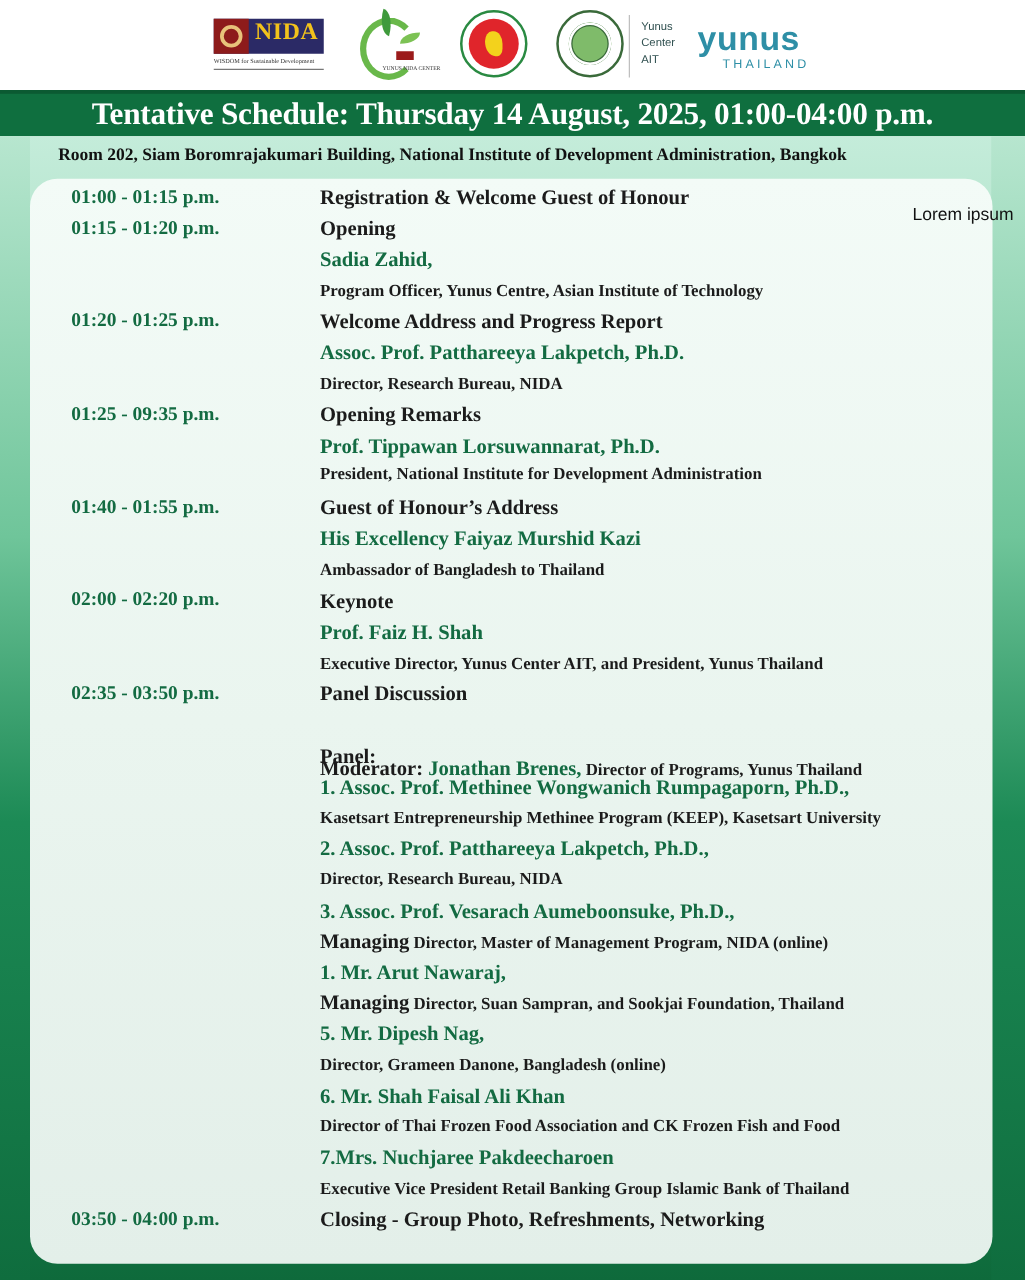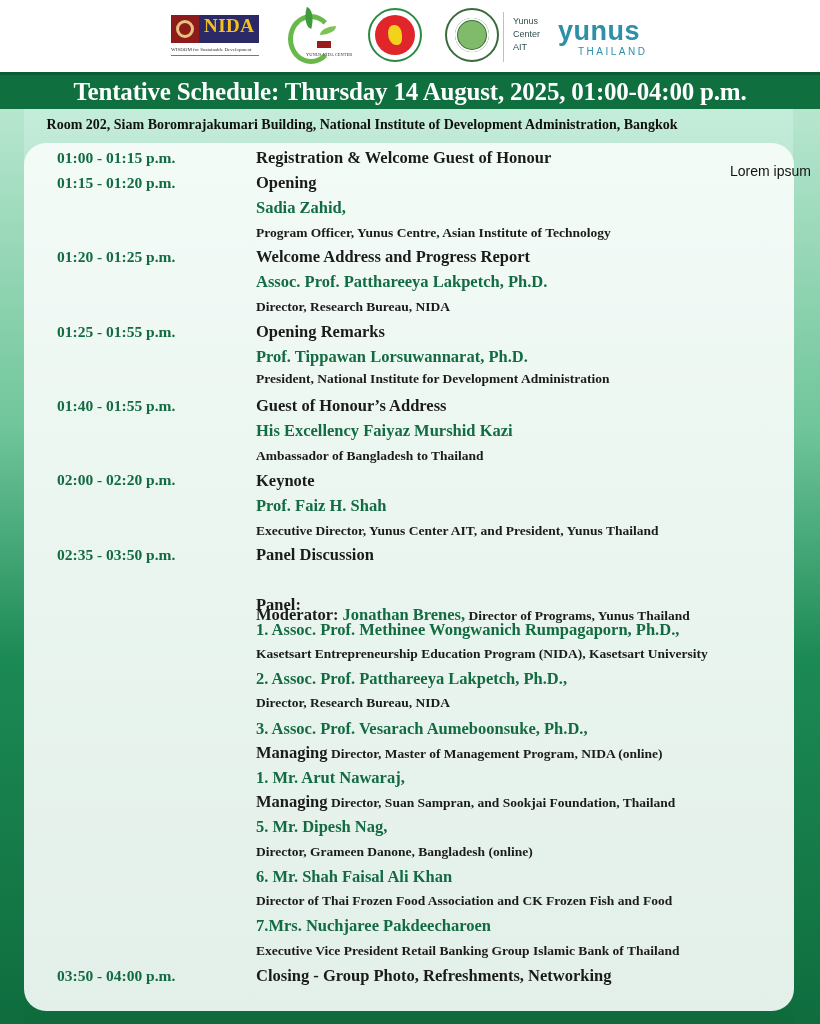--- a/index.html
+++ b/index.html
@@ -182,21 +182,21 @@
 <div class="bg-right-band"></div>
 
 <div class="venue">Room 202, Siam Boromrajakumari Building, National Institute of Development Administration, Bangkok</div>
 
 <div class="card">
   <div class="schedule" id="schedule">
 
     <div class="time" style="top:6px">01:00 - 01:15 p.m.</div>
     <div class="time" style="top:31px">01:15 - 01:20 p.m.</div>
     <div class="time" style="top:105px">01:20 - 01:25 p.m.</div>
-    <div class="time" style="top:180px">01:25 - 01:55 p.m.</div>
+    <div class="time" style="top:180px">01:25 - 09:35 p.m.</div>
     <div class="time" style="top:254px">01:40 - 01:55 p.m.</div>
     <div class="time" style="top:328px">02:00 - 02:20 p.m.</div>
     <div class="time" style="top:403px">02:35 - 03:50 p.m.</div>
     <div class="time" style="top:824px">03:50 - 04:00 p.m.</div>
 
     <div class="line l-head" style="top:5px">Registration &amp; Welcome Guest of Honour</div>
     <div class="line l-head" style="top:30px">Opening</div>
     <div class="line l-name" style="top:55px">Sadia Zahid,</div>
     <div class="line l-role" style="top:82px">Program Officer, Yunus Centre, Asian Institute of Technology</div>
     <div class="line l-head" style="top:104px">Welcome Address and Progress Report</div>
@@ -210,21 +210,21 @@
     <div class="line l-role" style="top:305px">Ambassador of Bangladesh to Thailand</div>
     <div class="line l-head" style="top:328px">Keynote</div>
     <div class="line l-name" style="top:353px">Prof. Faiz H. Shah</div>
     <div class="line l-role" style="top:380px">Executive Director, Yunus Center AIT, and President, Yunus Thailand</div>
     <div class="line l-head" style="top:402px">Panel Discussion</div>
     <div class="line l-mod" style="top:427px">
       <span>Moderator: </span><span class="modname">Jonathan Brenes,</span><span class="modrole"> Director of Programs, Yunus Thailand</span>
     </div>
     <div class="line l-head" style="top:452px">Panel:</div>
     <div class="line l-name" style="top:477px">1. Assoc. Prof. Methinee Wongwanich Rumpagaporn, Ph.D.,</div>
-    <div class="line l-role" style="top:503px">Kasetsart Entrepreneurship Education Program (NIDA), Kasetsart University</div>
+    <div class="line l-role" style="top:503px">Kasetsart Entrepreneurship Methinee Program (KEEP), Kasetsart University</div>
     <div class="line l-name" style="top:526px">2. Assoc. Prof. Patthareeya Lakpetch, Ph.D.,</div>
     <div class="line l-role" style="top:552px">Director, Research Bureau, NIDA</div>
     <div class="line l-name" style="top:576px">3. Assoc. Prof. Vesarach Aumeboonsuke, Ph.D.,</div>
     <div class="line l-role" style="top:600px">
       <span class="big">Managing</span><span> Director, Master of Management Program, NIDA (online)</span>
     </div>
     <div class="line l-name" style="top:625px">1. Mr. Arut Nawaraj,</div>
     <div class="line l-role" style="top:649px">
       <span class="big">Managing</span><span> Director, Suan Sampran, and Sookjai Foundation, Thailand</span>
     </div>

